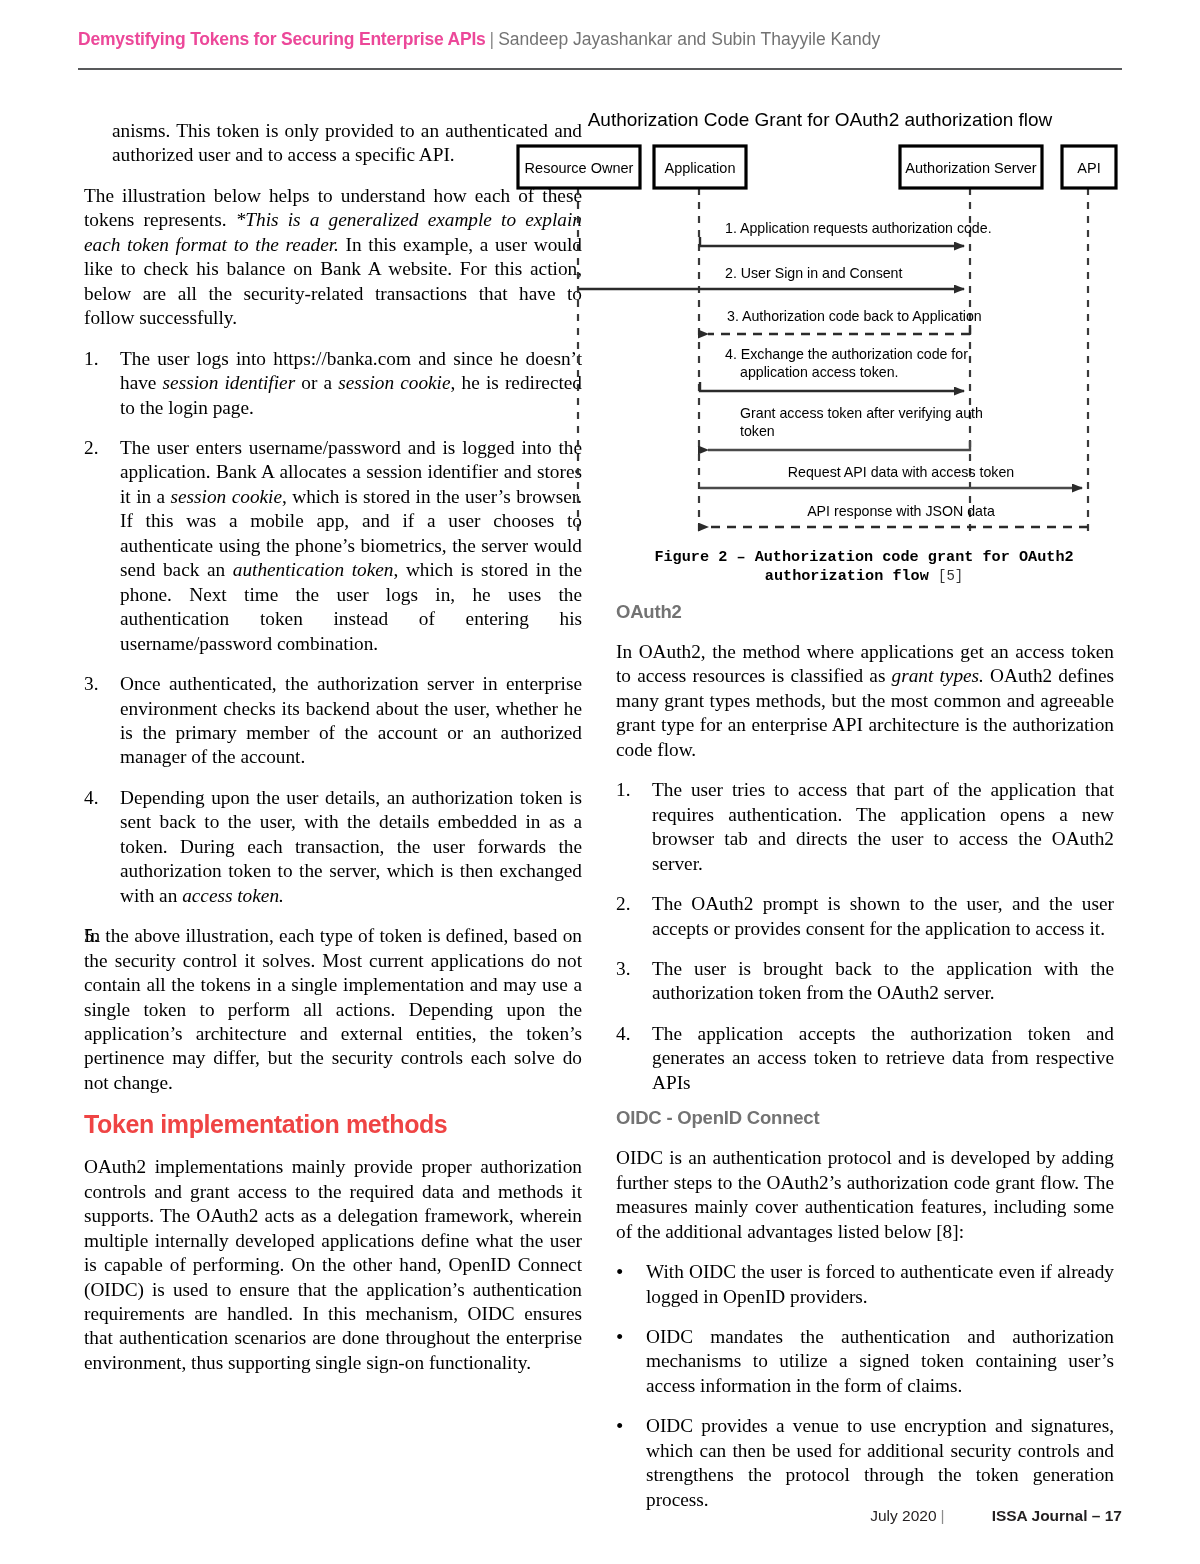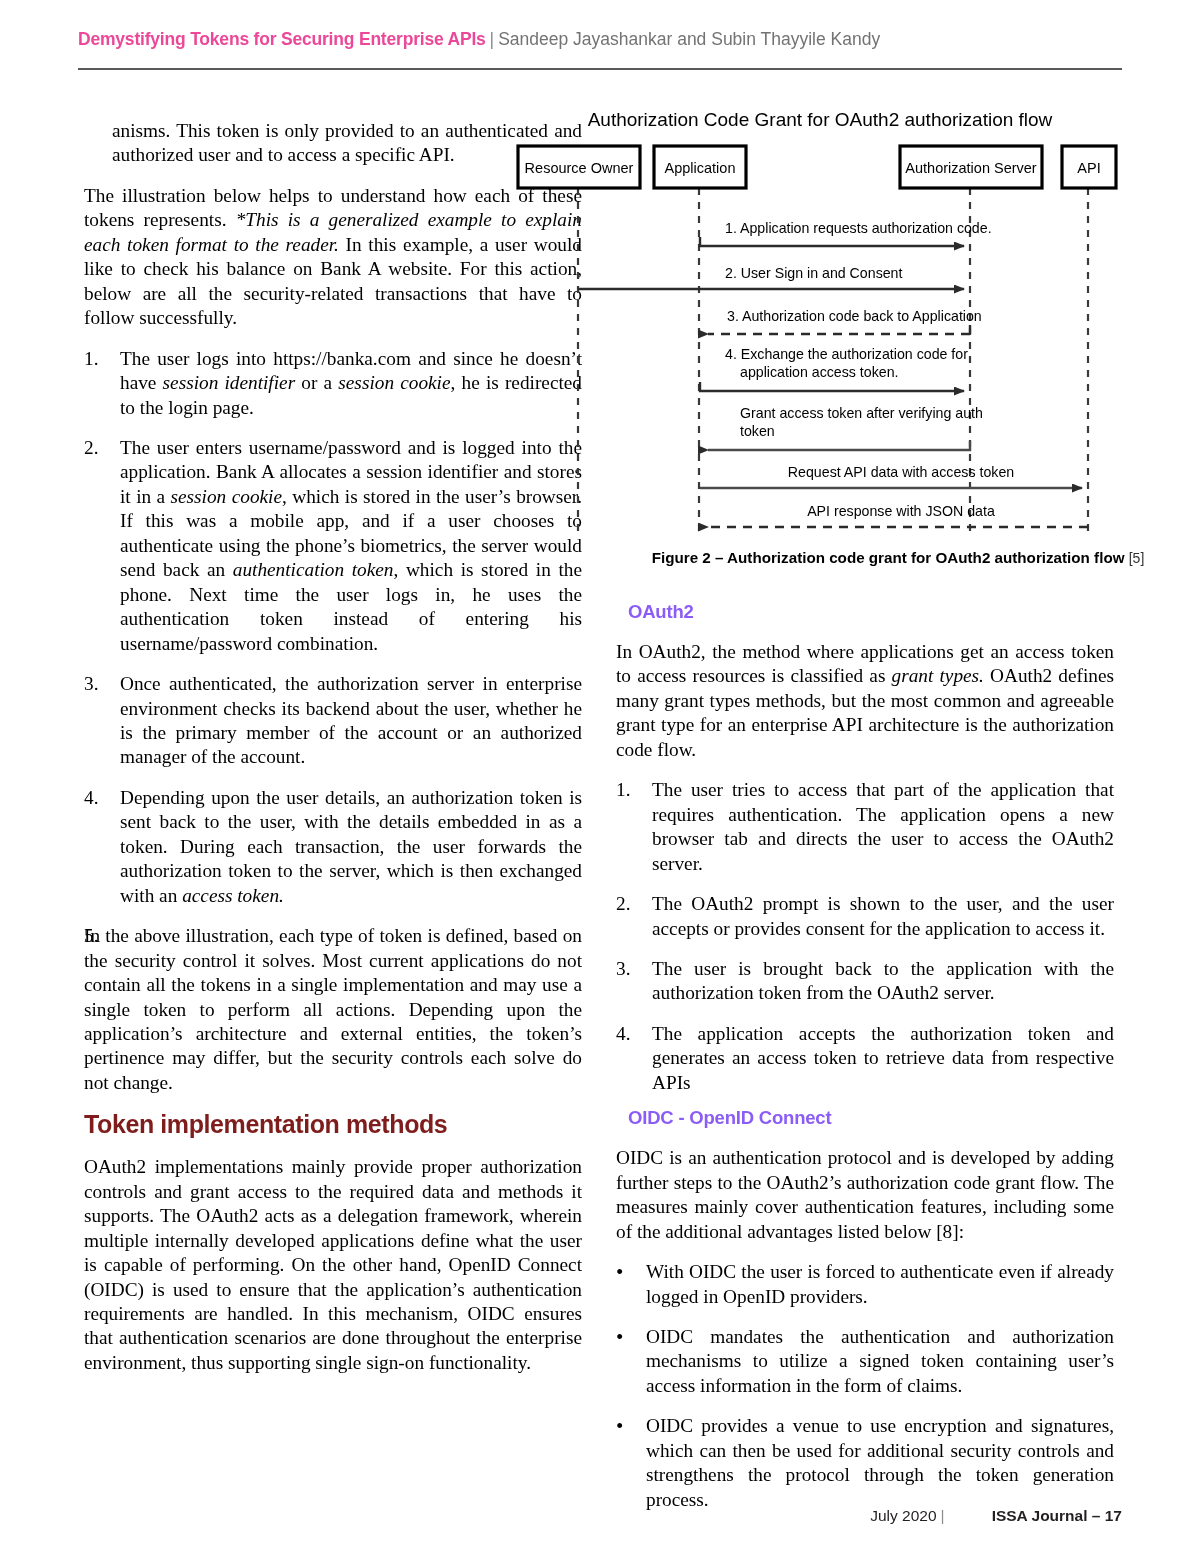--- a/index.html
+++ b/index.html
@@ -98,48 +98,48 @@
   ul.bullist > li { padding-left: 30px; }
   ul.bullist .marker { width: 22px; font-size: 21px; }
 
   h2.sechead {
     font-family: "Liberation Sans", sans-serif;
     font-weight: bold;
     font-size: 25px;
     line-height: 30px;
     margin: 14px 0 10px 0;
     letter-spacing: -0.4px;
-    color: #7f1d1d;
+    color: #ef4444;
   }
   h3.subhead {
     font-family: "Liberation Sans", sans-serif;
     font-weight: bold;
     font-size: 18.5px;
     line-height: 24px;
-    margin: 6px 0 9px 12px;
+    margin: 6px 0 9px 0;
     letter-spacing: -0.2px;
-    color: #8b5cf6;
+    color: #737373;
   }
 
   
   .figure-wrap {
     position: absolute;
     left: 512px;
     top: 106px;
     width: 616px;
     height: 470px;
   }
   .fig-svg { display: block; }
   .figcaption {
     position: absolute;
-    left: 640px;
+    left: 606px;
     top: 548px;
     width: 516px;
     text-align: center;
-    font-family: Liberation Sans, sans-serif;
+    font-family: Liberation Mono, monospace;
     font-weight: bold;
     font-size: 15.2px;
     line-height: 19px;
     color: #000;
   }
   .figcaption .ref {
     font-weight: normal;
     font-size: 14px;
     color: #333;
   }

